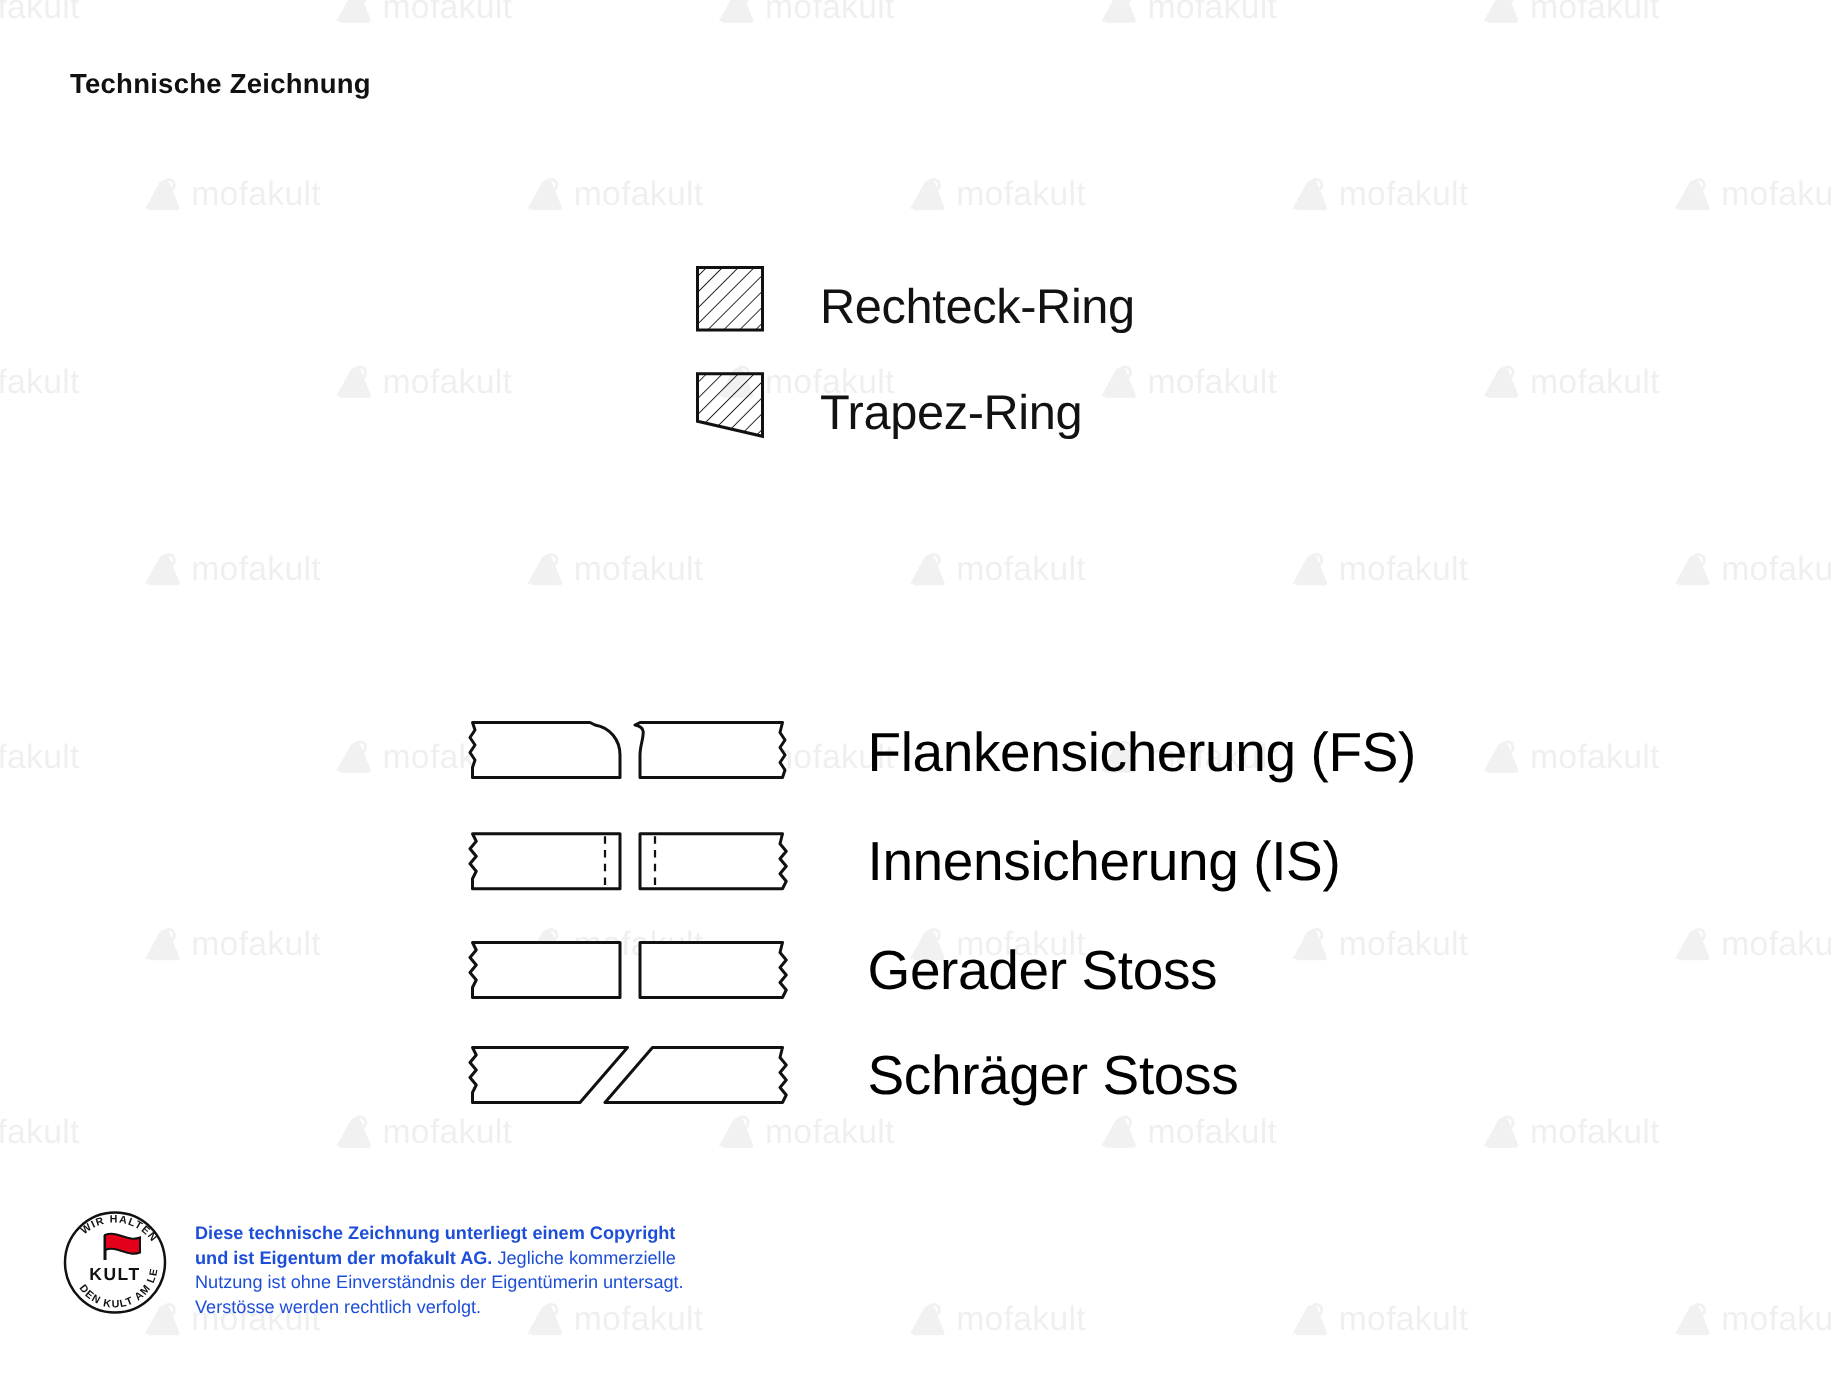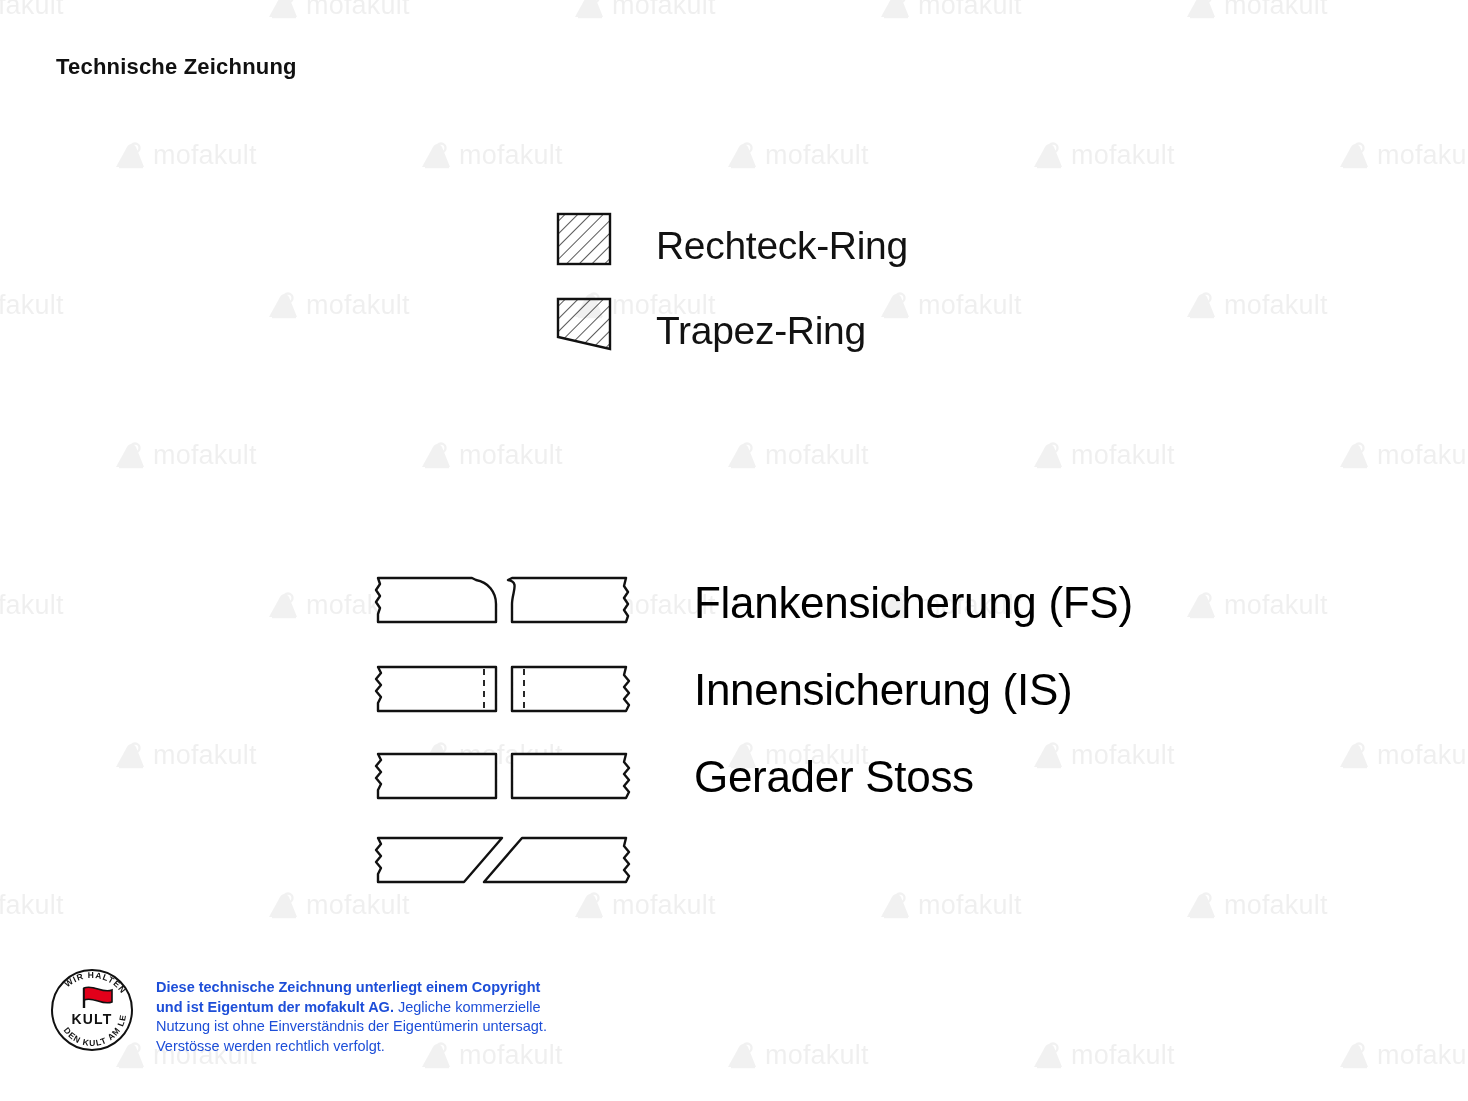--- a/index.html
+++ b/index.html
@@ -498,20 +498,21 @@
     <div class="joint-label">Gerader Stoss</div>
   </div>
 
   <div class="joint-row" style="left:372px; top:826px;">
     <div class="joint-glyph">
       <svg viewBox="0 0 266 70" width="266" height="70">
         <path d="M6,12 L9,18 L4,24 L9,30 L4,36 L9,42 L6,48 L6,56 L92,56 L130,12 Z" fill="#ffffff" stroke="#111" stroke-width="2.4" stroke-linejoin="round"></path>
         <path d="M150,12 L112,56 L254,56 L257,50 L252,44 L257,38 L252,32 L257,26 L252,20 L254,12 Z" fill="#ffffff" stroke="#111" stroke-width="2.4" stroke-linejoin="round"></path>
       </svg>
     </div>
+    <div class="joint-label">Schräger Stoss</div>
   </div>
 
   <div id="footer">
     <div id="kult-badge">
       <svg viewBox="0 0 104 96" width="104" height="96">
         <circle cx="52" cy="48" r="40" fill="none" stroke="#111" stroke-width="2"></circle>
 
         <path d="M44,26 L44,46" stroke="#111" stroke-width="2.4"></path>
         <path d="M44,26 C54,22 62,32 72,28 L72,40 C62,44 54,34 44,38 Z" fill="#e2001a" stroke="#111" stroke-width="1.6"></path>
         <text x="52" y="62" text-anchor="middle" font-family="Liberation Sans, sans-serif" font-size="14" font-weight="bold" fill="#111" letter-spacing="1.2">KULT</text>

